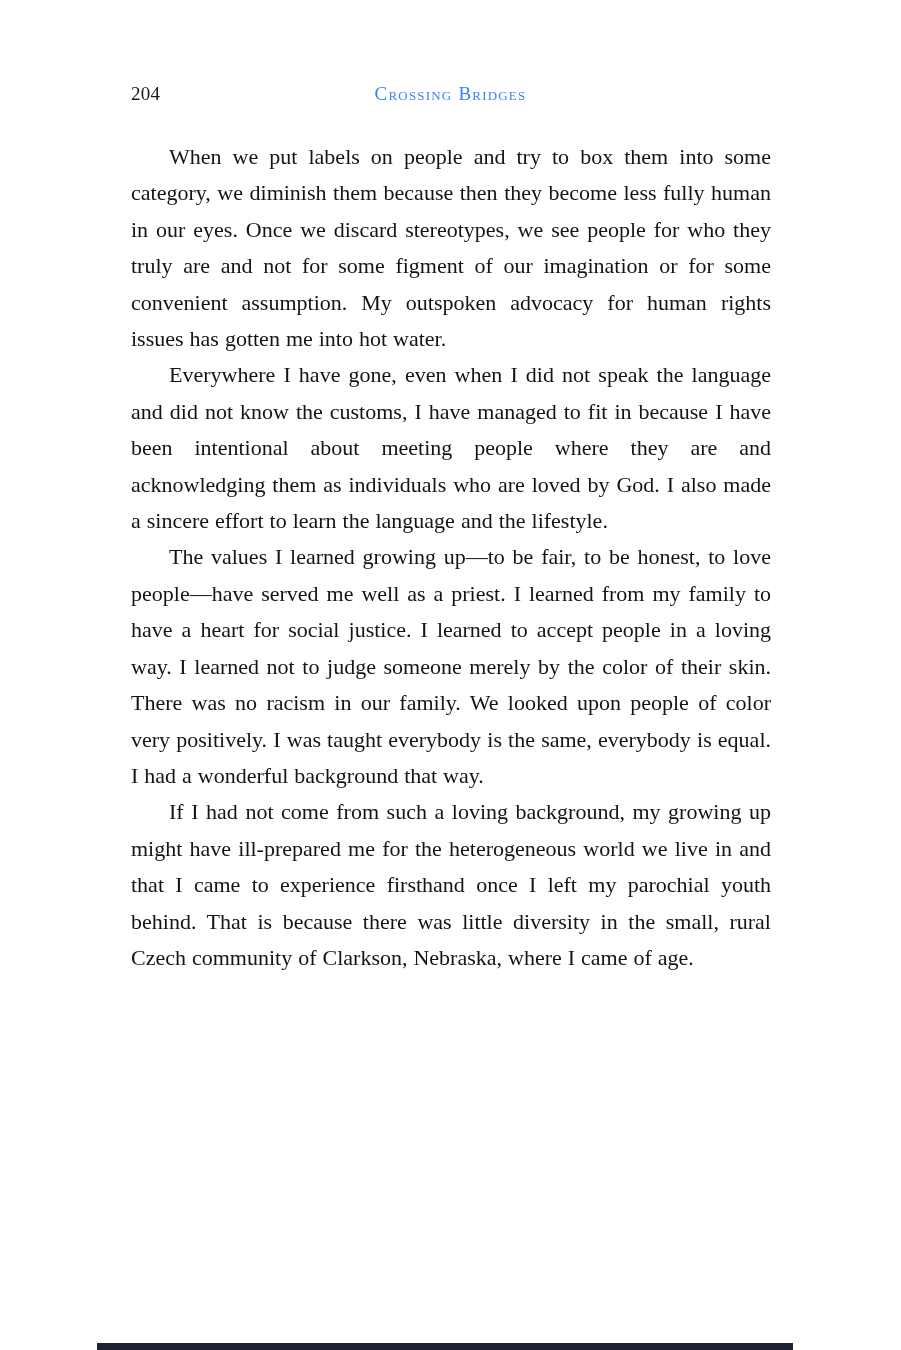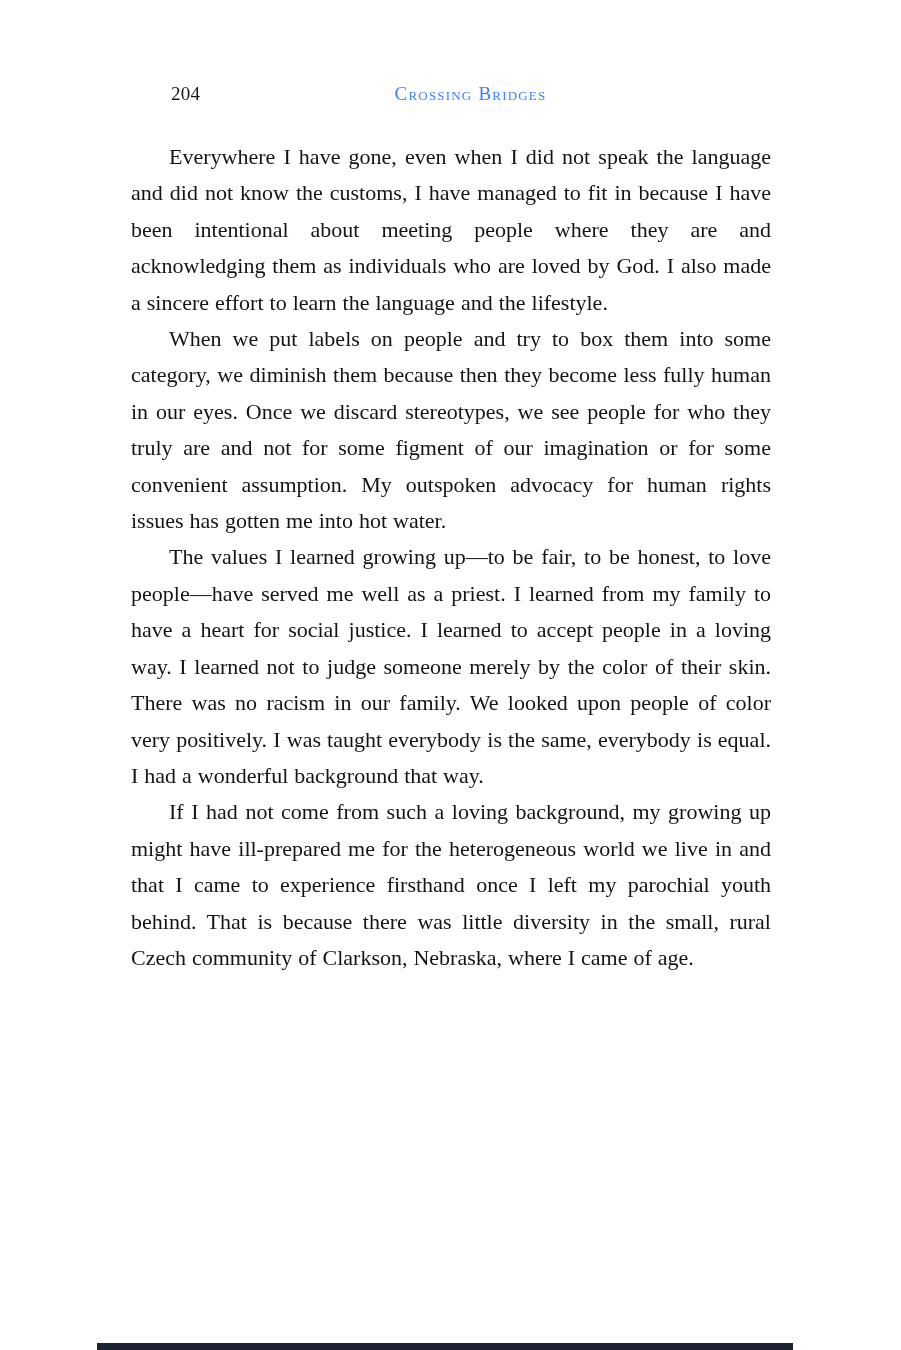--- a/index.html
+++ b/index.html
@@ -15,21 +15,20 @@
     font-family: "Liberation Serif", "DejaVu Serif", serif;
     color: #161616;
     overflow: hidden;
   }
   .running-head {
     position: absolute;
     top: 83px;
     left: 131px;
     right: 131px;
     height: 24px;
-    margin-left: 40px;
   }
   .folio {
     position: absolute;
     left: 0;
     top: 0;
     font-size: 19px;
     letter-spacing: 0.3px;
     color: #1a1a1a;
   }
   .header-title {
@@ -68,21 +67,21 @@
 <body>
 
 <div class="page">
 
   <div class="running-head">
     <span class="folio">204</span>
     <span class="header-title">Crossing Bridges</span>
   </div>
 
   <div class="body-text">
+    <p>When we put labels on people and try to box them into some category, we diminish them because then they become less fully human in our eyes. Once we discard stereotypes, we see people for who they truly are and not for some figment of our imagination or for some convenient assumption. My outspoken advocacy for human rights issues has gotten me into hot water.</p>
     <p>Everywhere I have gone, even when I did not speak the language and did not know the customs, I have managed to fit in because I have been intentional about meeting people where they are and acknowledging them as individuals who are loved by God. I also made a sincere effort to learn the language and the lifestyle.</p>
-    <p>When we put labels on people and try to box them into some category, we diminish them because then they become less fully human in our eyes. Once we discard stereotypes, we see people for who they truly are and not for some figment of our imagination or for some convenient assumption. My outspoken advocacy for human rights issues has gotten me into hot water.</p>
     <p>The values I learned growing up—to be fair, to be honest, to love people—have served me well as a priest. I learned from my family to have a heart for social justice. I learned to accept people in a loving way. I learned not to judge someone merely by the color of their skin. There was no racism in our family. We looked upon people of color very positively. I was taught everybody is the same, everybody is equal. I had a wonderful background that way.</p>
     <p>If I had not come from such a loving background, my growing up might have ill-prepared me for the heterogeneous world we live in and that I came to experience firsthand once I left my parochial youth behind. That is because there was little diversity in the small, rural Czech community of Clarkson, Nebraska, where I came of age.</p>
   </div>
 
   <div class="bottom-bar"></div>
 
 </div>
 
 </body></html>

